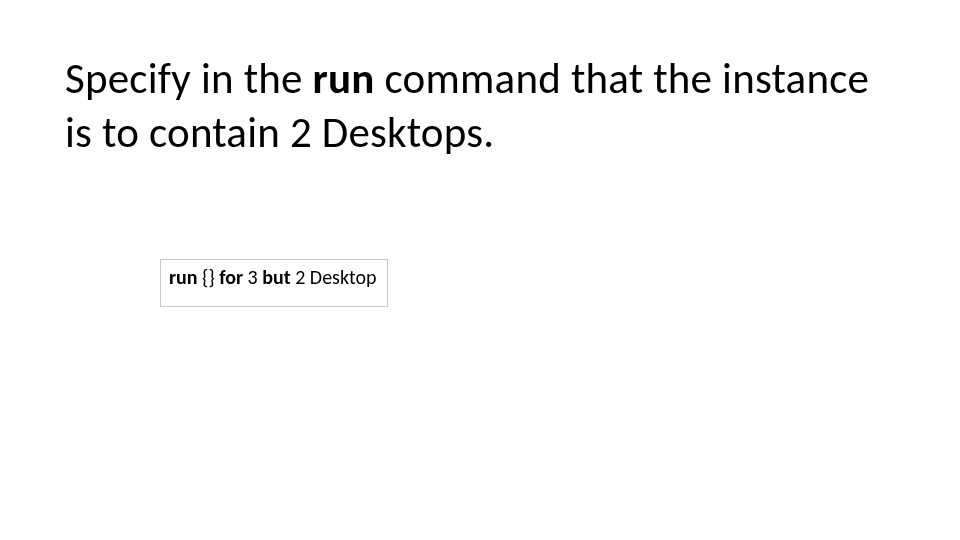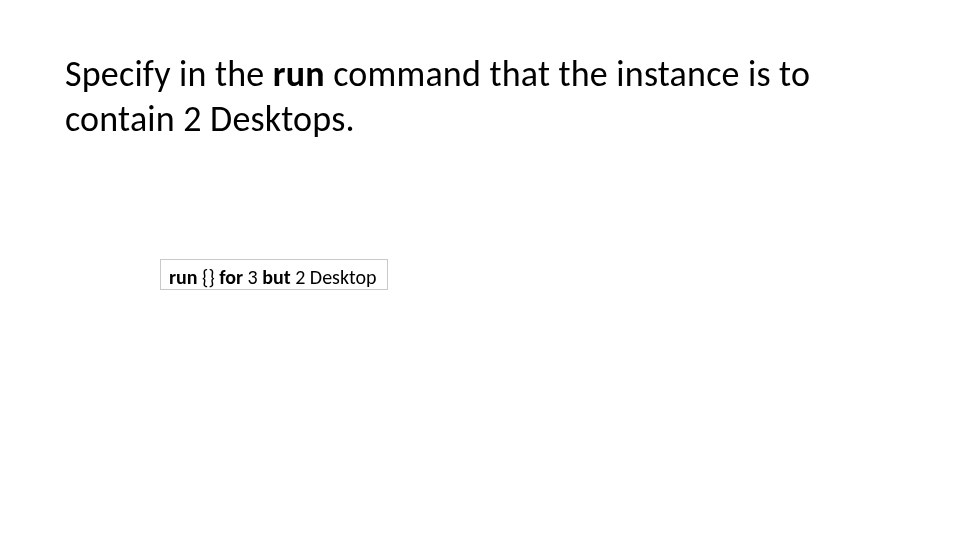--- a/index.html
+++ b/index.html
@@ -14,35 +14,35 @@
   .slide {
     position: relative;
     width: 960px;
     height: 540px;
   }
   .title-block {
     position: absolute;
     left: 65px;
     top: 52px;
     width: 830px;
-    font-size: 36px;
+    font-size: 43px;
     line-height: 1.25;
     font-weight: 400;
     letter-spacing: 0.2px;
   }
   .title-block .bold {
     font-weight: 700;
   }
   .code-box {
     position: absolute;
     left: 160px;
     top: 259px;
     border: 1px solid #c9c9c9;
     background: #ffffff;
-    padding: 5px 10px 0 8px;
+    padding: 5px 10px 17px 8px;
     font-size: 20px;
     line-height: 1.2;
   }
   .code-box .b {
     font-weight: 700;
   }
 </style>
 </head>
 <body>
 

